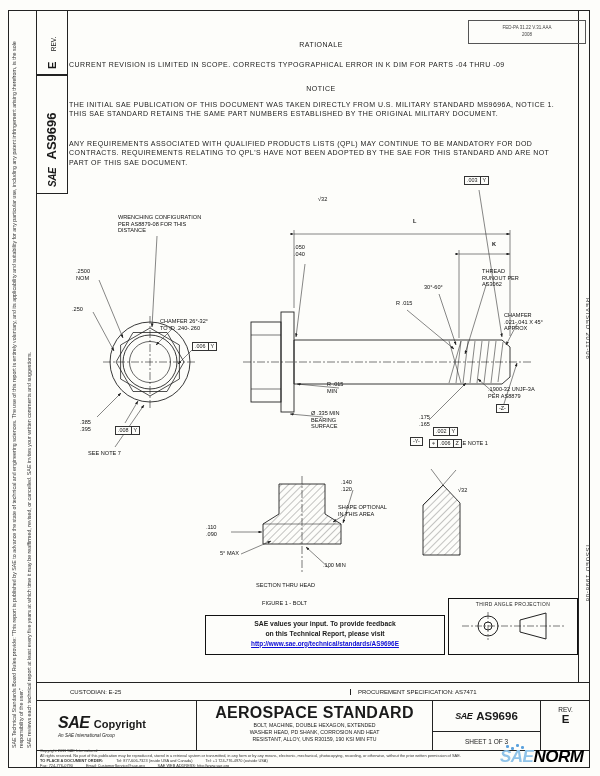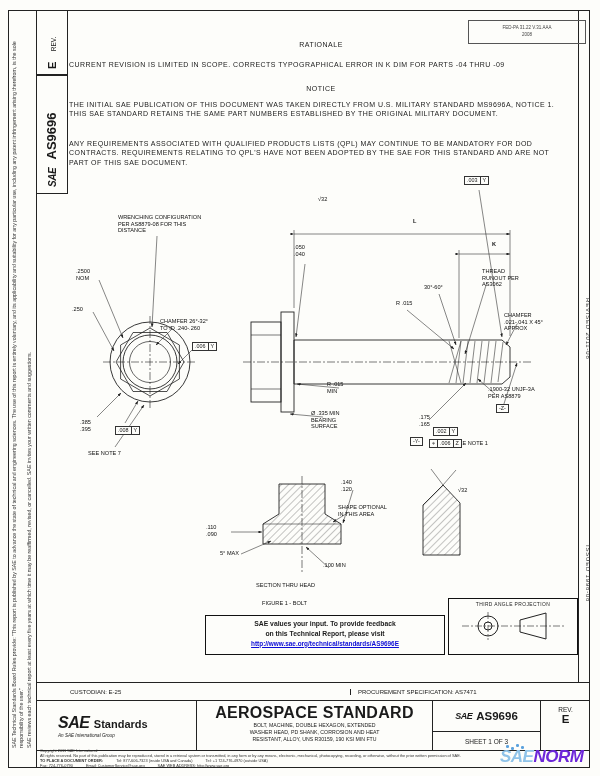--- a/index.html
+++ b/index.html
@@ -264,21 +264,21 @@
 
   <div class="tblock">
     <div class="trow1">
       <div class="c1">CUSTODIAN: E-25</div>
       <div class="c2">PROCUREMENT SPECIFICATION: AS7471</div>
     </div>
     <div class="trow2">
       <div class="cell logo-cell">
         <div>
           <span class="sae-logo" style="font-size:16px;">SAE</span>
-          <span style="font-size:11px;font-weight:bold;">Standards</span>
+          <span style="font-size:11px;font-weight:bold;">Copyright</span>
         </div>
         <div style="font-size:4.6px;font-style:italic;margin-top:1px;">An SAE International Group</div>
       </div>
       <div class="cell title-cell">
         <div class="kind">AEROSPACE STANDARD</div>
         <div class="tl">BOLT, MACHINE, DOUBLE HEXAGON, EXTENDED</div>
         <div class="tl">WASHER HEAD, PD SHANK, CORROSION AND HEAT</div>
         <div class="tl">RESISTANT, ALLOY, UNS R30159, 190 KSI MIN FTU</div>
       </div>
       <div class="cell num-cell">
@@ -310,16 +310,16 @@
     </div>
   </div>
 
   <div class="wm">
     <span class="dots">
       <span style="left:6px;top:-2px;"></span>
       <span style="left:11px;top:0px;"></span>
       <span style="left:16px;top:-3px;"></span>
       <span style="left:21px;top:-1px;"></span>
     </span>
-    <span style="color:#8fc3e9;">SAE</span><span style="color:#6d28d9;text-align:center;">NORM</span>
+    <span style="color:#8fc3e9;">SAE</span><span style="color:#000000;text-align:center;">NORM</span>
   </div>
 
 </div>
 
 </body></html>

